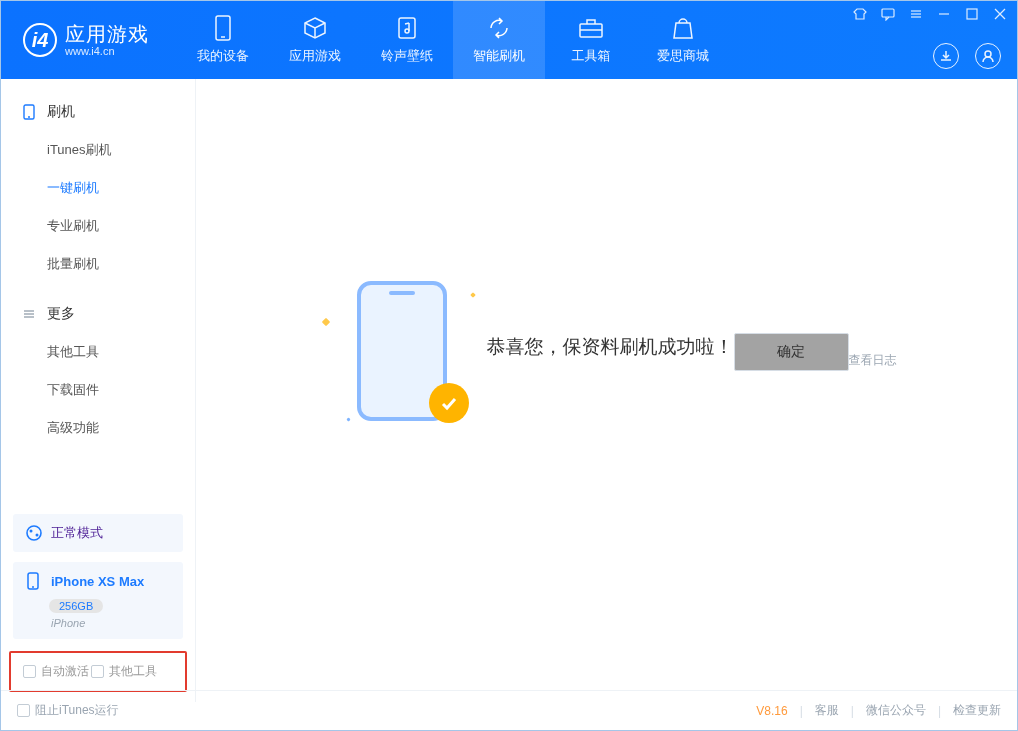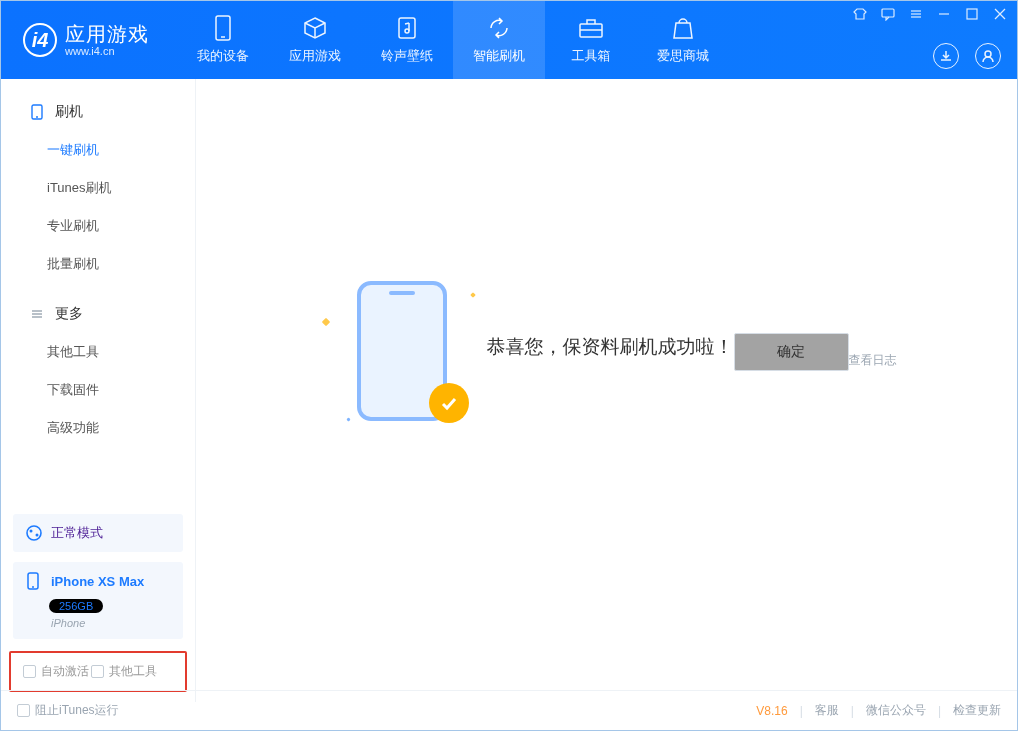--- a/index.html
+++ b/index.html
@@ -20,31 +20,31 @@
 .titlebar { position:absolute; right:10px; top:6px; display:flex; gap:14px; }
 .titlebar span { width:14px; height:14px; display:flex; align-items:center; justify-content:center; cursor:pointer; opacity:.85; }
 .titlebar svg{stroke:#fff;fill:none;stroke-width:1.2;}
 .header-icons { position:absolute; right:16px; bottom:10px; display:flex; gap:16px; }
 .header-icons span{ width:26px; height:26px; border:1.5px solid #fff; border-radius:50%; display:flex; align-items:center; justify-content:center; cursor:pointer; opacity:.9;}
 .header-icons svg{stroke:#fff;fill:none;stroke-width:1.5;}
 
 
 .body { display:flex; height:calc(100% - 78px - 28px); }
 .sidebar { width:195px; border-right:1px solid #eef2f6; display:flex; flex-direction:column; padding-top:14px; position:relative;}
-.sec-title { display:flex; align-items:center; padding:10px 28px; font-size:14px; color:#333; font-weight:500;}
+.sec-title { display:flex; align-items:center; padding:10px 20px; font-size:14px; color:#333; font-weight:500;}
 .sec-title .sic{width:16px;height:16px;margin-right:10px;display:flex;align-items:center;justify-content:center;}
 .sub-item { padding:10px 20px 10px 46px; font-size:13px; color:#555; cursor:pointer;}
 .sub-item.active{ color:#1d7bff; }
 .spacer{flex:1;}
 .mode-box{ margin:0 12px 10px; background:#f3f7fd; border-radius:3px; padding:10px 12px; display:flex; align-items:center; font-size:13px; color:#4c1d95;}
 .mode-box .mi{ width:18px;height:18px;margin-right:8px;display:flex;align-items:center;justify-content:center;}
 .device-box{ margin:0 12px 12px; background:#f3f7fd; border-radius:3px; padding:10px 12px;}
 .device-box .row1{display:flex;align-items:center;font-size:13px;font-weight:600;color:#1d7bff;margin-bottom:6px;}
 .device-box .row1 .di{width:18px;height:18px;margin-right:8px;}
-.storage{display:inline-block;background:#000000;color:#1d7bff;border-radius:10px;padding:1px 10px;font-size:11px;margin-bottom:4px;margin-left:24px;}
+.storage{display:inline-block;background:#e5e5e5;color:#1d7bff;border-radius:10px;padding:1px 10px;font-size:11px;margin-bottom:4px;margin-left:24px;}
 .dev-sub{font-size:11px;color:#9aa5b1;margin-left:26px;font-style:italic;}
 .redbox{ margin:0 8px 10px; border:2px solid #e23b2e; border-radius:2px; padding:10px 12px; display:flex; align-items:center; gap:2px;}
 .chk{ display:flex; align-items:center; font-size:12px; color:#999; cursor:pointer;}
 .chk .cb{ width:13px;height:13px;border:1px solid #c3ccd5;border-radius:2px;margin-right:5px;}
 
 
 .main{ flex:1; display:flex; flex-direction:row; align-items:center; justify-content:center; padding-bottom:60px;}
 .illus{ position:relative; width:170px; height:160px; margin-bottom:20px;}
 .phone{ position:absolute; left:50%; top:10px; transform:translateX(-50%); width:90px; height:140px; border:4px solid #8bbaff; border-radius:14px; background:#eaf3ff;}
 .phone:before{content:"";position:absolute;top:6px;left:50%;transform:translateX(-50%);width:26px;height:4px;border-radius:2px;background:#8bbaff;}
@@ -185,22 +185,22 @@
   <div class="sidebar">
     <div class="sec-title">
       <span class="sic">
           <svg width="14" height="16" viewBox="0 0 14 16" stroke="#1d7bff" fill="none" stroke-width="1.4">
             <rect x="2" y="1" width="10" height="14" rx="1.5"></rect>
             <line x1="6" y1="13" x2="8" y2="13"></line>
           </svg>
         </span>
       <span>刷机</span>
     </div>
+    <div class="sub-item">iTunes刷机</div>
     <div class="sub-item active">一键刷机</div>
-    <div class="sub-item">iTunes刷机</div>
     <div class="sub-item">专业刷机</div>
     <div class="sub-item">批量刷机</div>
     <div class="sec-title" style="margin-top:12px">
       <span class="sic">
           <svg width="14" height="14" viewBox="0 0 14 14" stroke="#9aa5b1" fill="none" stroke-width="1.4">
             <line x1="2" y1="4" x2="12" y2="4"></line>
             <line x1="2" y1="7" x2="12" y2="7"></line>
             <line x1="2" y1="10" x2="12" y2="10"></line>
           </svg>
         </span>

